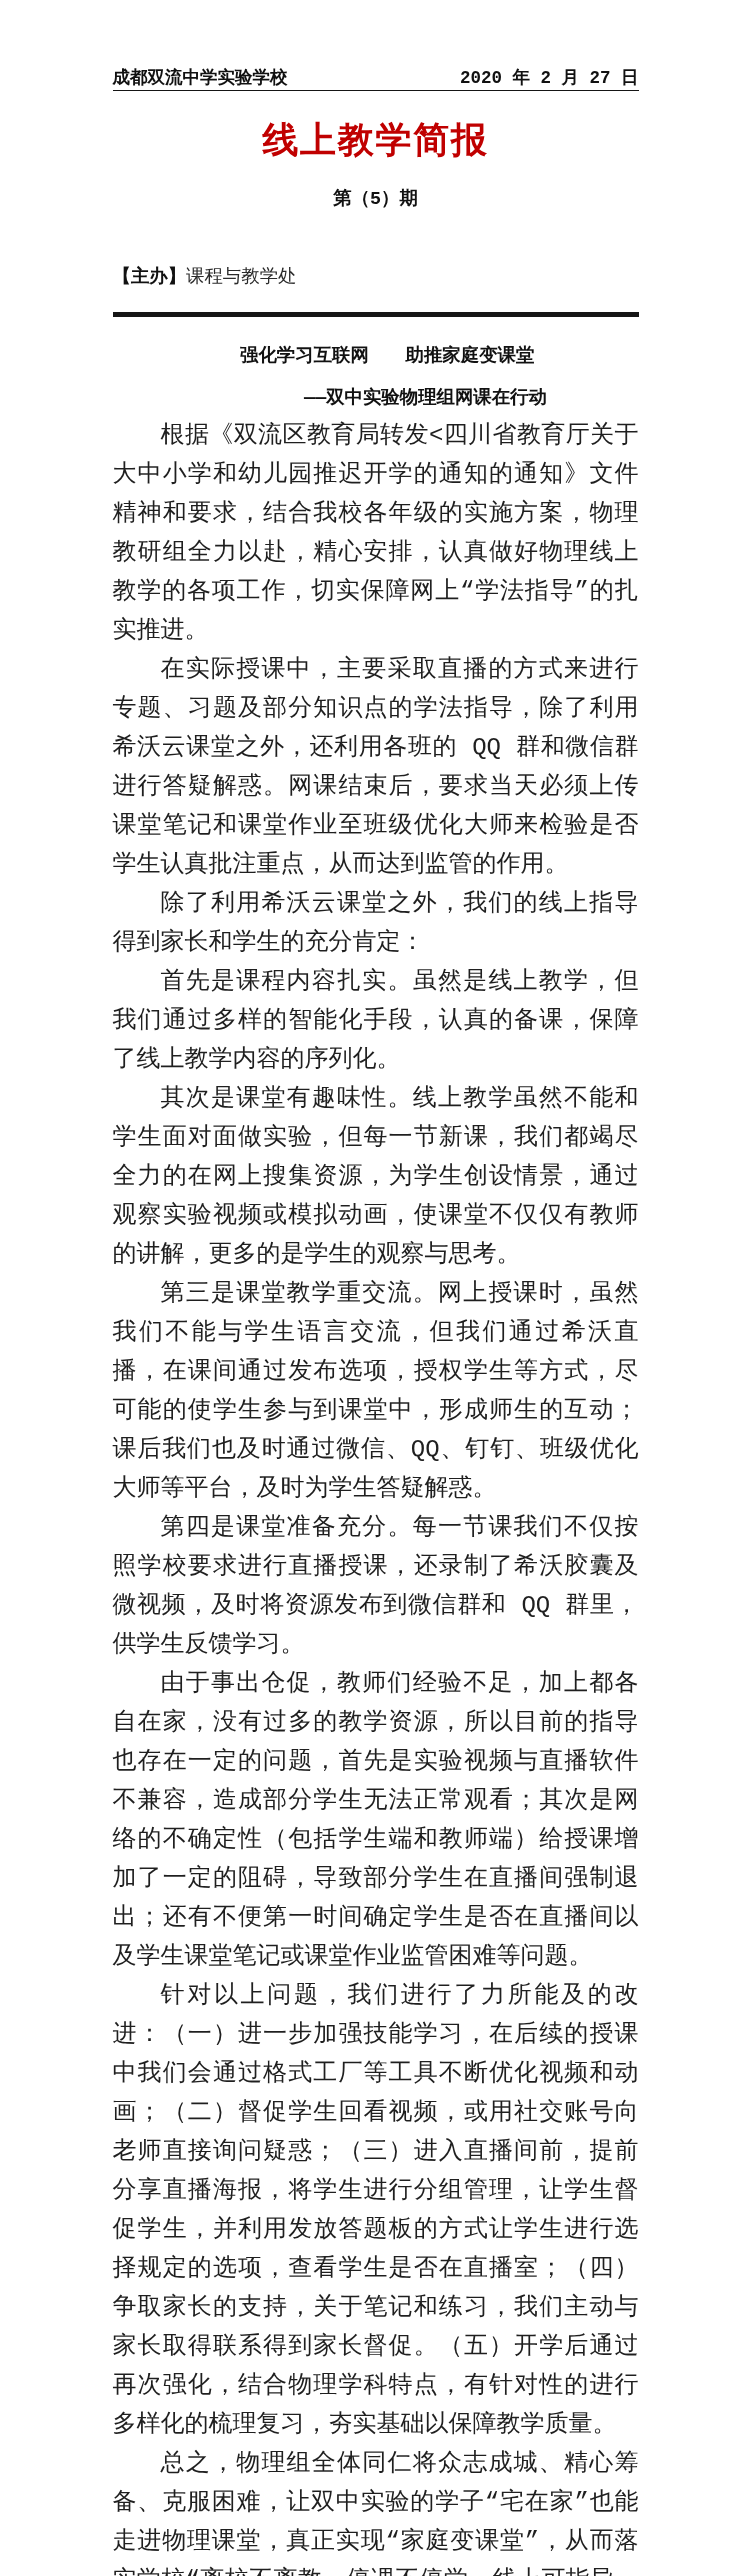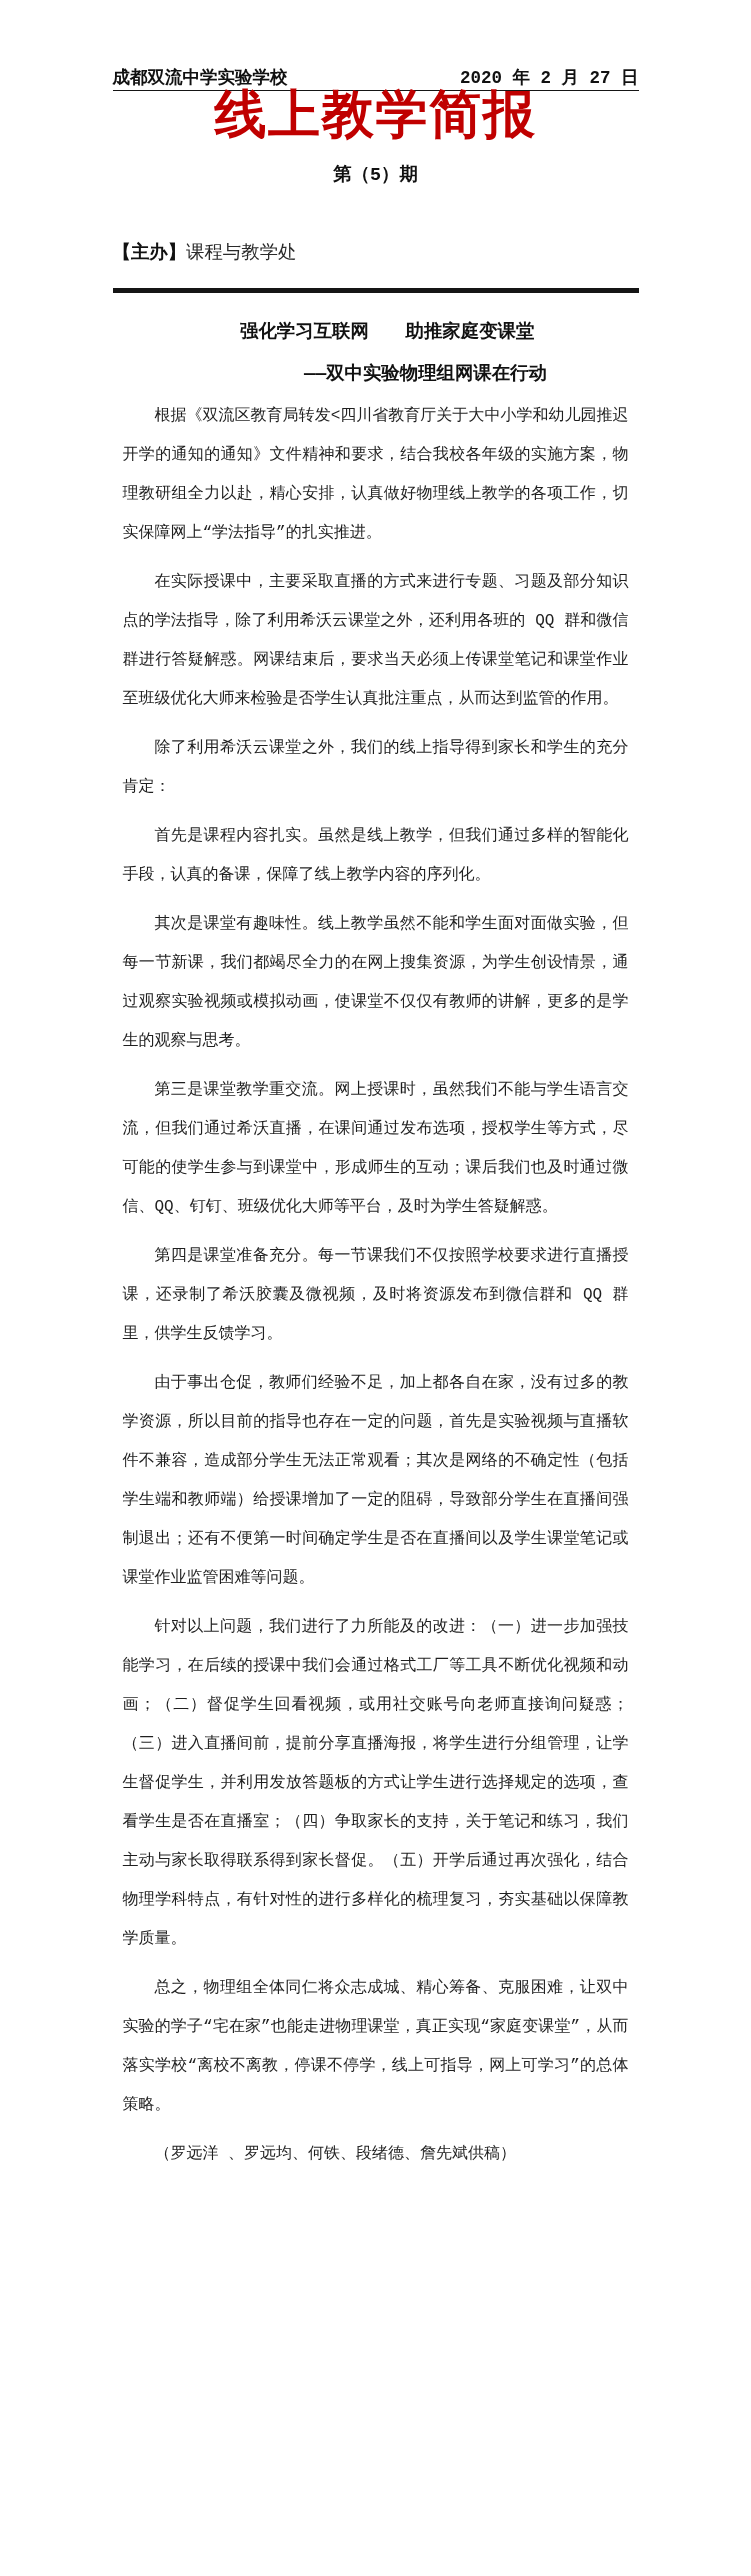--- a/index.html
+++ b/index.html
@@ -21,24 +21,24 @@
     padding-top: 68px;
     padding-bottom: 1.7px;
     border-bottom: 1.7px solid #151515;
     font-size: 17.5px;
     font-weight: bold;
     line-height: 20px;
     color: #111111;
   }
 
   .page-title {
-    margin: 4px 0 0;
+    margin: 28px 0 0;
     text-align: center;
     color: #c00000;
-    font-size: 52px;
+    font-size: 36px;
     line-height: 48px;
     font-weight: bold;
     letter-spacing: 1.7px;
   }
 
   .issue {
     margin-top: 23.4px;
     text-align: center;
     font-size: 18.4px;
     font-weight: bold;
@@ -67,22 +67,22 @@
     padding-left: 100px;
     text-align: center;
     font-size: 18.4px;
     font-weight: bold;
     line-height: 25px;
     color: #111111;
   }
 
   .article { margin-top: 5px; }
   .article p {
-    margin: 10px;
-    font-size: 16px;
+    margin: 0;
+    font-size: 24px;
     line-height: 39px;
     text-align: justify;
     text-indent: 2em;
     color: #1f1f1f;
   }
   .article p.byline { text-align: left; }
 </style>
 </head>
 <body>
 

